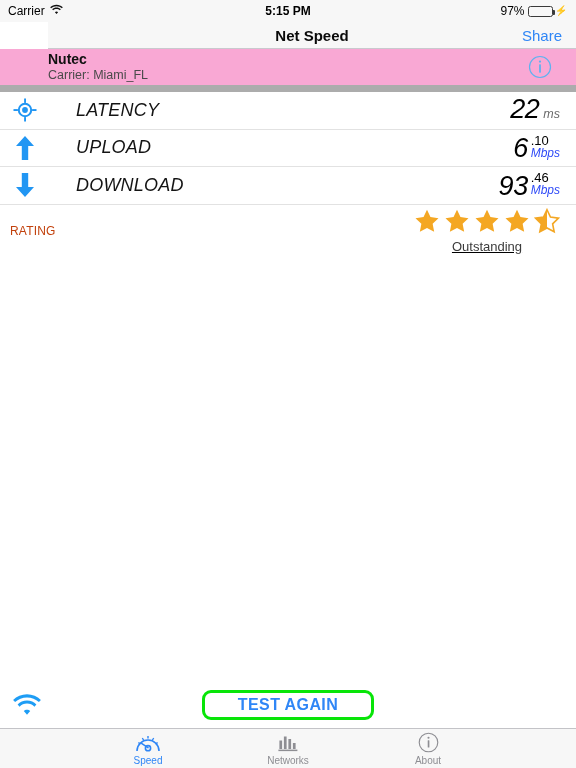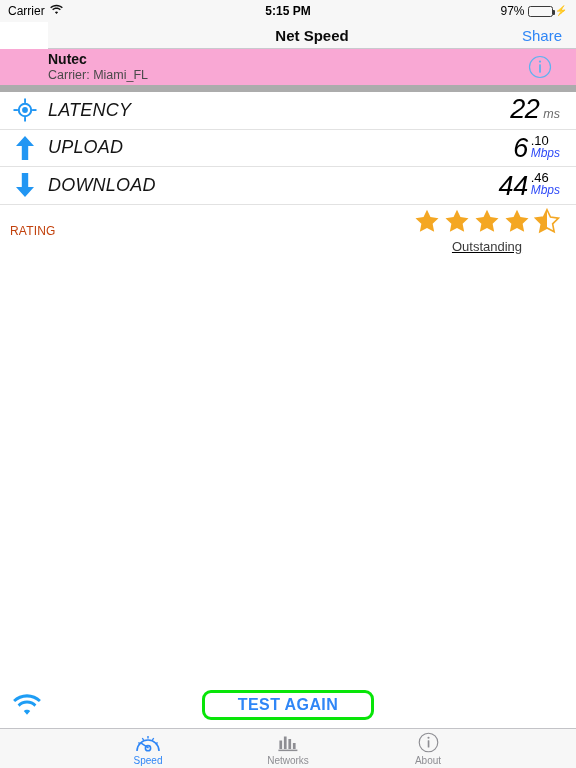--- a/index.html
+++ b/index.html
@@ -56,21 +56,21 @@
   .server-name { font-size:14px; font-weight:bold; color:#111; }
   .server-sub { font-size:12.5px; color:#4a4a4a; }
   .info-btn { margin-left:auto; width:24px; height:24px; cursor:pointer; }
 
   .gray-bar { height:7px; background:#acacac; flex:0 0 7px; }
 
   
   .metrics { flex:0 0 auto; }
   .metric-row {
     height:37.5px; display:flex; align-items:center;
-    border-bottom:1px solid #e2e2e2; padding:0 16px 0 10px;
+    border-bottom:1px solid #e2e2e2; padding:0 16px 0 10px;gap:28px;
   }
   .metric-icon { width:30px; display:flex; align-items:center; justify-content:center; flex:0 0 30px; }
   .metric-label {
     font-size:18px; font-style:italic; color:#141414; letter-spacing:.2px;
     margin-left:8px; white-space:nowrap;
   }
   .metric-value { margin-left:auto; display:flex; align-items:flex-end; }
   .val-main { font-size:27px; color:#000; line-height:.95; letter-spacing:-.5px;font-style:italic; }
   .val-side { display:flex; flex-direction:column; align-items:flex-start; margin-left:3px; padding-bottom:1px; }
   .val-dec { font-size:13px; color:#000; line-height:1; }
@@ -201,21 +201,21 @@
     </div>
 
     <div class="metric-row">
       <div class="metric-icon">
         <svg width="20" height="26" viewBox="0 0 20 26">
           <path d="M10 25 L19 15 L13.2 15 L13.2 1 L6.8 1 L6.8 15 L1 15 Z" fill="#2196f3"></path>
         </svg>
       </div>
       <div class="metric-label">DOWNLOAD</div>
       <div class="metric-value">
-        <span class="val-main">44</span>
+        <span class="val-main">93</span>
         <span class="val-side">
           <span class="val-dec">.46</span>
           <span class="val-unit unit-mbps">Mbps</span>
         </span>
       </div>
     </div>
   </div>
 
   <div class="rating-row">
     <div class="rating-label">RATING</div>

